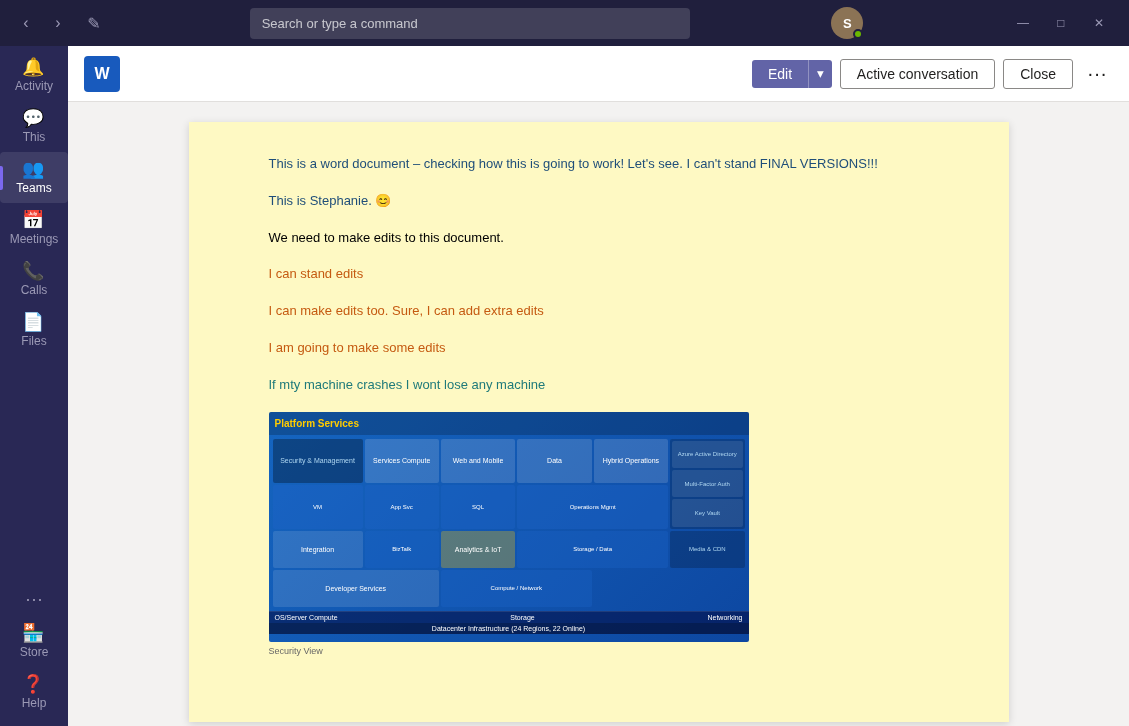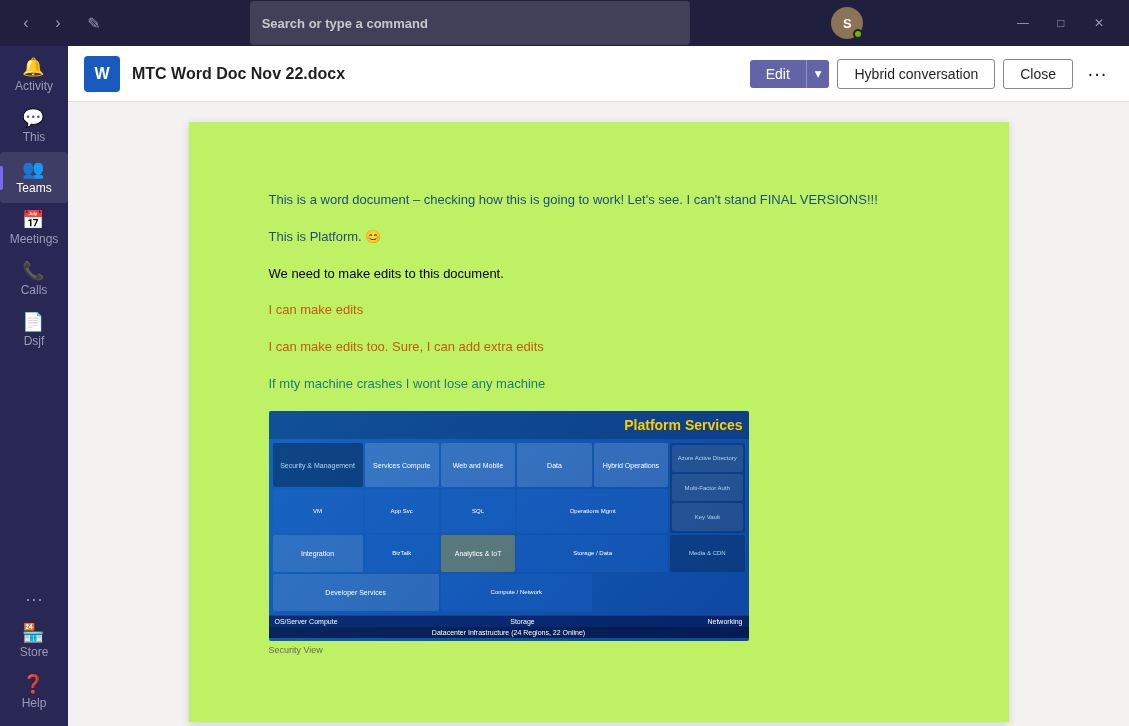--- a/index.html
+++ b/index.html
@@ -29,27 +29,26 @@
       color: #9b99b5; cursor: pointer; font-size: 16px;
       display: flex; align-items: center; justify-content: center;
       border-radius: 4px;
     }
     .search-bar {
       flex: 1;
       max-width: 440px;
       margin: 0 auto;
       background: rgba(255,255,255,0.15);
       border-radius: 4px;
-      height: 44px;
+      height: 31px;
       display: flex;
       align-items: center;
       padding: 0 12px;
       color: rgba(255,255,255,0.7);
       font-size: 13px;
-      font-weight: bold;
     }
     .window-controls { display: flex; gap: 2px; margin-left: auto; }
     .wc-btn {
       width: 36px; height: 28px;
       border: none; background: transparent;
       color: #9b99b5; cursor: pointer; font-size: 12px;
       display: flex; align-items: center; justify-content: center;
     }
     .avatar-container { position: relative; }
     .avatar {
@@ -187,24 +186,24 @@
     
     .doc-wrapper {
       flex: 1;
       overflow-y: auto;
       background: #f3f2f1;
       display: flex;
       justify-content: center;
       padding: 20px 40px;
     }
     .doc-page {
-      background: #bef264;
+      background: #fef9c3;
       width: 820px;
       min-height: 600px;
-      padding: 68px 80px 60px 80px;
+      padding: 32px 80px 60px 80px;
       box-shadow: 0 2px 8px rgba(0,0,0,0.15);
     }
 
     
     .doc-para {
       margin-bottom: 16px;
       font-size: 13px;
       line-height: 1.6;
     }
     .text-blue { color: #1f4e79; }
@@ -216,23 +215,23 @@
     .chart-container {
       width: 480px;
       height: 230px;
       background: linear-gradient(135deg, #1565c0 0%, #0d47a1 100%);
       border-radius: 2px;
       overflow: hidden;
       position: relative;
       margin-top: 8px;
     }
     .chart-header {
-      text-align: right;
+      text-align: left;
       color: #ffcc00;
-      font-size: 14px;
+      font-size: 10px;
       font-weight: bold;
       padding: 6px;
       background: rgba(0,0,0,0.2);
     }
 
     
     .doc-wrapper::-webkit-scrollbar { width: 8px; }
     .doc-wrapper::-webkit-scrollbar-track { background: #f3f2f1; }
     .doc-wrapper::-webkit-scrollbar-thumb { background: #c8c6c4; border-radius: 4px; }
   </style>
@@ -277,21 +276,21 @@
     <div class="sidebar-item">
       <span class="sidebar-icon">📅</span>
       <span class="sidebar-label">Meetings</span>
     </div>
     <div class="sidebar-item">
       <span class="sidebar-icon">📞</span>
       <span class="sidebar-label">Calls</span>
     </div>
     <div class="sidebar-item">
       <span class="sidebar-icon">📄</span>
-      <span class="sidebar-label">Dsjf</span>
+      <span class="sidebar-label">Files</span>
     </div>
     <div class="sidebar-spacer"></div>
     <div class="sidebar-bottom">
       <div class="sidebar-item">
         <span class="sidebar-icon">···</span>
       </div>
       <div class="sidebar-item">
         <span class="sidebar-icon">🏪</span>
         <span class="sidebar-label">Store</span>
       </div>
@@ -301,49 +300,51 @@
       </div>
     </div>
   </div>
 
   <div class="content-area">
 
     <div class="doc-header">
       <div class="word-icon">
         <span>W</span>
       </div>
-      <span class="doc-title">MTC Word Doc Nov 22.docx</span>
       <div class="doc-actions">
         <div style="display:flex;">
           <button class="btn-edit">Edit</button>
           <button class="btn-edit-dropdown">▾</button>
         </div>
-        <button class="btn-outline">Hybrid conversation</button>
+        <button class="btn-outline">Active conversation</button>
         <button class="btn-outline">Close</button>
         <button class="btn-more">···</button>
       </div>
     </div>
 
     <div class="doc-wrapper">
       <div class="doc-page">
 
         <div class="doc-para">
           <span class="text-blue">This is a word document – checking how this is going to work! Let's see. I can't stand FINAL VERSIONS!!!</span>
         </div>
         <div class="doc-para">
-          <span class="text-blue">This is Platform. 😊</span>
+          <span class="text-blue">This is Stephanie. 😊</span>
         </div>
         <div class="doc-para">
           <span class="text-black">We need to make edits to this document.</span>
         </div>
         <div class="doc-para">
-          <span class="text-orange">I can make edits</span>
+          <span class="text-orange">I can stand edits</span>
         </div>
         <div class="doc-para">
           <span class="text-orange">I can make edits too. Sure, I can add extra edits</span>
+        </div>
+        <div class="doc-para">
+          <span class="text-orange">I am going to make some edits</span>
         </div>
         <div class="doc-para">
           <span class="text-teal">If mty machine crashes I wont lose any machine</span>
         </div>
 
         <div class="chart-container">
           <div class="chart-header">Platform Services</div>
           <div style="display:grid; grid-template-columns: 90px 1fr 1fr 1fr 1fr 1fr; gap:2px; padding:4px; height:calc(100% - 54px);">
 
             <div style="background:rgba(0,0,0,0.3); border-radius:2px; display:flex; align-items:center; justify-content:center; font-size:7px; color:#aed6f1; padding:2px; text-align:center;">Security &amp; Management</div>

